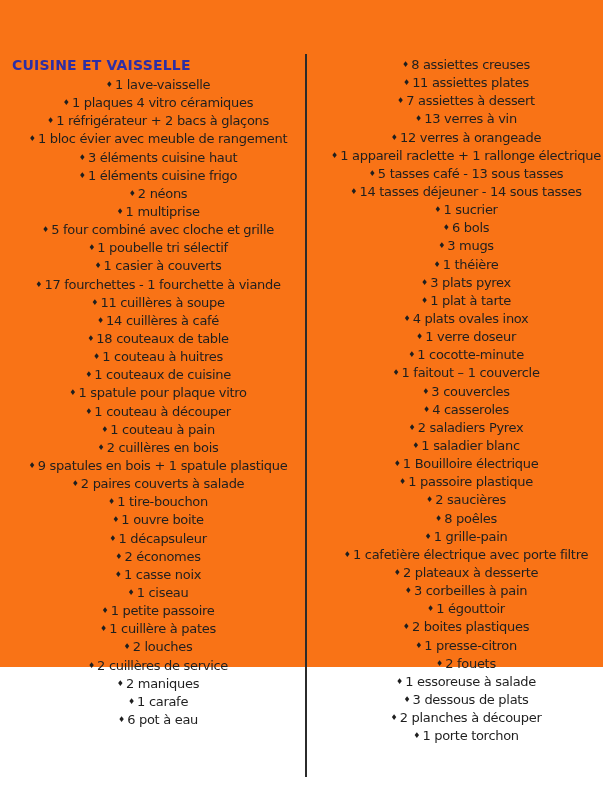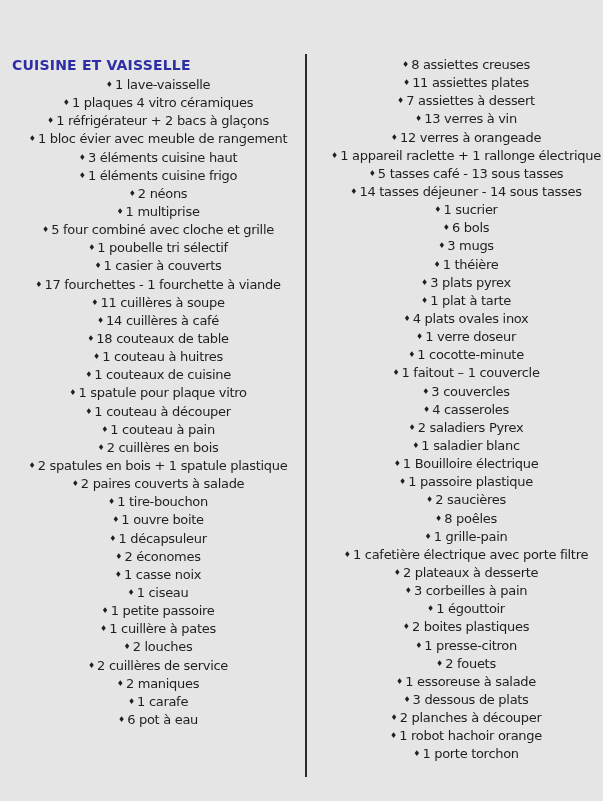--- a/index.html
+++ b/index.html
@@ -6,22 +6,22 @@
     margin: 0;
     padding: 0;
     width: 603px;
     height: 801px;
     background: #ffffff;
     overflow: hidden;
   }
   .page {
     position: relative;
     width: 603px;
-    height: 801px;
-    background: #e5e5e5;
+    height: 667px;
+    background: #f97316;
     font-family: "DejaVu Sans", sans-serif;
     color: #1f1f1f;
     text-decoration: underline;
   }
   .col {
     position: absolute;
     top: 56px;
   }
   .col-left {
     left: 12px;
@@ -91,21 +91,21 @@
         <li class="item"><span class="bullet">♦</span><span>17 fourchettes - 1 fourchette à viande</span></li>
         <li class="item"><span class="bullet">♦</span><span>11 cuillères à soupe</span></li>
         <li class="item"><span class="bullet">♦</span><span>14 cuillères à café</span></li>
         <li class="item"><span class="bullet">♦</span><span>18 couteaux de table</span></li>
         <li class="item"><span class="bullet">♦</span><span>1 couteau à huitres</span></li>
         <li class="item"><span class="bullet">♦</span><span>1 couteaux de cuisine</span></li>
         <li class="item"><span class="bullet">♦</span><span>1 spatule pour plaque vitro</span></li>
         <li class="item"><span class="bullet">♦</span><span>1 couteau à découper</span></li>
         <li class="item"><span class="bullet">♦</span><span>1 couteau à pain</span></li>
         <li class="item"><span class="bullet">♦</span><span>2 cuillères en bois</span></li>
-        <li class="item"><span class="bullet">♦</span><span>2 spatules en bois + 1 spatule plastique</span></li>
+        <li class="item"><span class="bullet">♦</span><span>9 spatules en bois + 1 spatule plastique</span></li>
         <li class="item"><span class="bullet">♦</span><span>2 paires couverts à salade</span></li>
         <li class="item"><span class="bullet">♦</span><span>1 tire-bouchon</span></li>
         <li class="item"><span class="bullet">♦</span><span>1 ouvre boite</span></li>
         <li class="item"><span class="bullet">♦</span><span>1 décapsuleur</span></li>
         <li class="item"><span class="bullet">♦</span><span>2 économes</span></li>
         <li class="item"><span class="bullet">♦</span><span>1 casse noix</span></li>
         <li class="item"><span class="bullet">♦</span><span>1 ciseau</span></li>
         <li class="item"><span class="bullet">♦</span><span>1 petite passoire</span></li>
         <li class="item"><span class="bullet">♦</span><span>1 cuillère à pates</span></li>
         <li class="item"><span class="bullet">♦</span><span>2 louches</span></li>
@@ -150,18 +150,17 @@
         <li class="item"><span class="bullet">♦</span><span>1 cafetière électrique avec porte filtre</span></li>
         <li class="item"><span class="bullet">♦</span><span>2 plateaux à desserte</span></li>
         <li class="item"><span class="bullet">♦</span><span>3 corbeilles à pain</span></li>
         <li class="item"><span class="bullet">♦</span><span>1 égouttoir</span></li>
         <li class="item"><span class="bullet">♦</span><span>2 boites plastiques</span></li>
         <li class="item"><span class="bullet">♦</span><span>1 presse-citron</span></li>
         <li class="item"><span class="bullet">♦</span><span>2 fouets</span></li>
         <li class="item"><span class="bullet">♦</span><span>1 essoreuse à salade</span></li>
         <li class="item"><span class="bullet">♦</span><span>3 dessous de plats</span></li>
         <li class="item"><span class="bullet">♦</span><span>2 planches à découper</span></li>
-        <li class="item"><span class="bullet">♦</span><span>1 robot hachoir orange</span></li>
         <li class="item"><span class="bullet">♦</span><span>1 porte torchon</span></li>
       </ul>
   </div>
 
 </div>
 
 </body></html>

